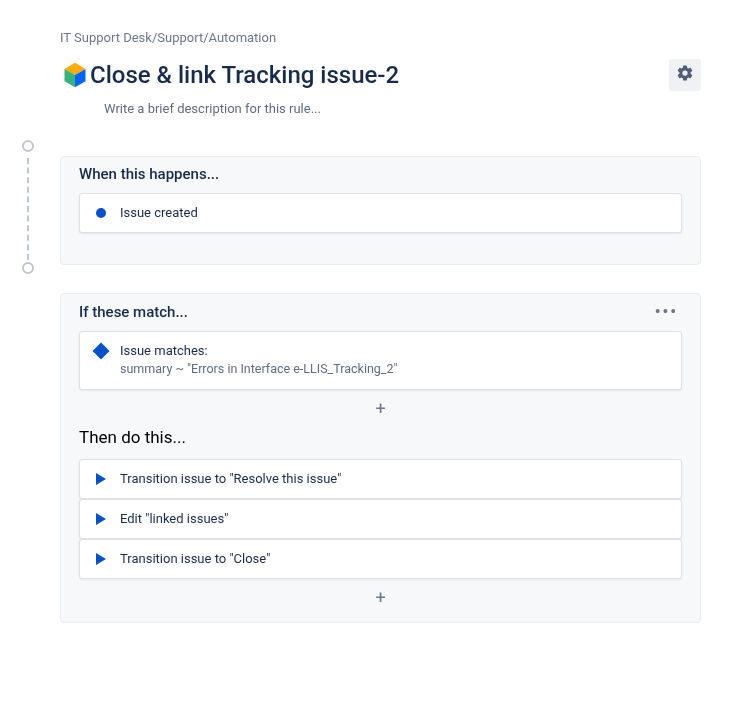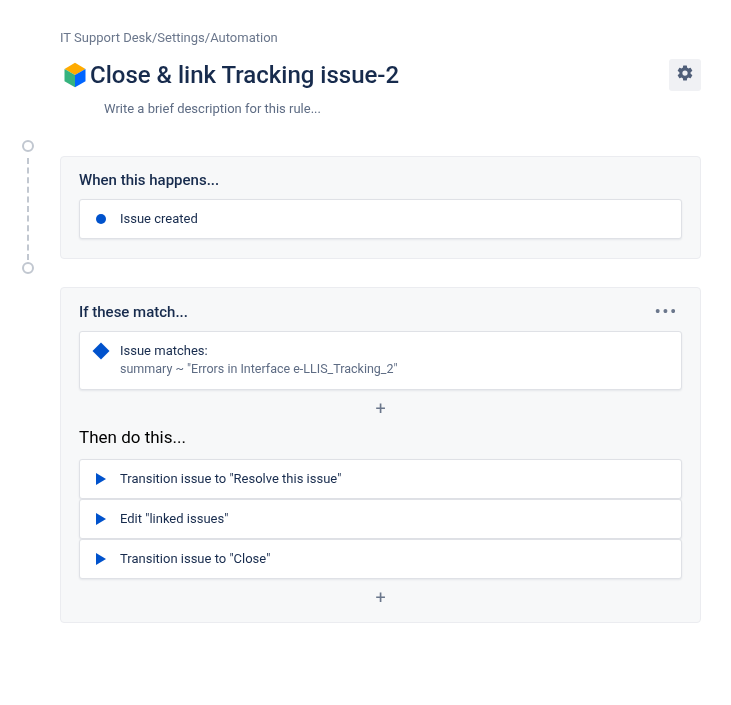--- a/index.html
+++ b/index.html
@@ -76,21 +76,21 @@
     left: 27px;
     top: 158px;
     height: 102px;
     border-left: 2px dashed #c1c7d0;
   }
 
   .section {
     background: #f7f8f9;
     border-radius: 4px;
     border: 1px solid #ebecf0;
-    padding: 14px 18px 14px 18px;
+    padding: 8px 18px 14px 18px;
     margin-bottom: 28px;
     position: relative;
   }
   .section-header {
     display:flex;
     align-items:center;
     justify-content: space-between;
     margin-bottom: 10px;
   }
   .section-title {
@@ -110,21 +110,21 @@
     background: #ffffff;
     border: 1px solid #dfe1e6;
     border-radius: 3px;
     box-shadow: 0 1px 2px rgba(9,30,66,0.08);
     padding: 10px 14px;
     display: flex;
     align-items: flex-start;
     gap: 12px;
     cursor: pointer;
   }
-  .card:last-of-type { margin-bottom: 5px; }
+  .card:last-of-type { margin-bottom: 17px; }
   .card-icon {
     flex-shrink: 0;
     width: 14px; height: 14px;
     display:flex; align-items:center; justify-content:center;
     margin-top: 2px;
   }
   .circle-icon {
     width: 10px; height: 10px; border-radius: 50%; background: #0052cc;
   }
   .diamond-icon {
@@ -170,21 +170,21 @@
   <div class="dot dot1"></div>
   <div class="dot dot2"></div>
 </div>
 <div class="vline"></div>
 
 <div class="page">
 
   <div class="breadcrumb">
     <span class="item">IT Support Desk</span>
     <span class="sep">/</span>
-    <span class="item">Settings</span>
+    <span class="item">Support</span>
     <span class="sep">/</span>
     <span class="item">Automation</span>
   </div>
 
   <div class="title-row">
     <span class="cube-icon">
       <svg width="28" height="28" viewBox="0 0 32 32">
         <polygon points="16,2 28,9 16,16 4,9" fill="#FFAB00"></polygon>
         <polygon points="4,9 16,16 16,30 4,23" fill="#36B37E"></polygon>
         <polygon points="28,9 16,16 16,30 28,23" fill="#0065FF"></polygon>

